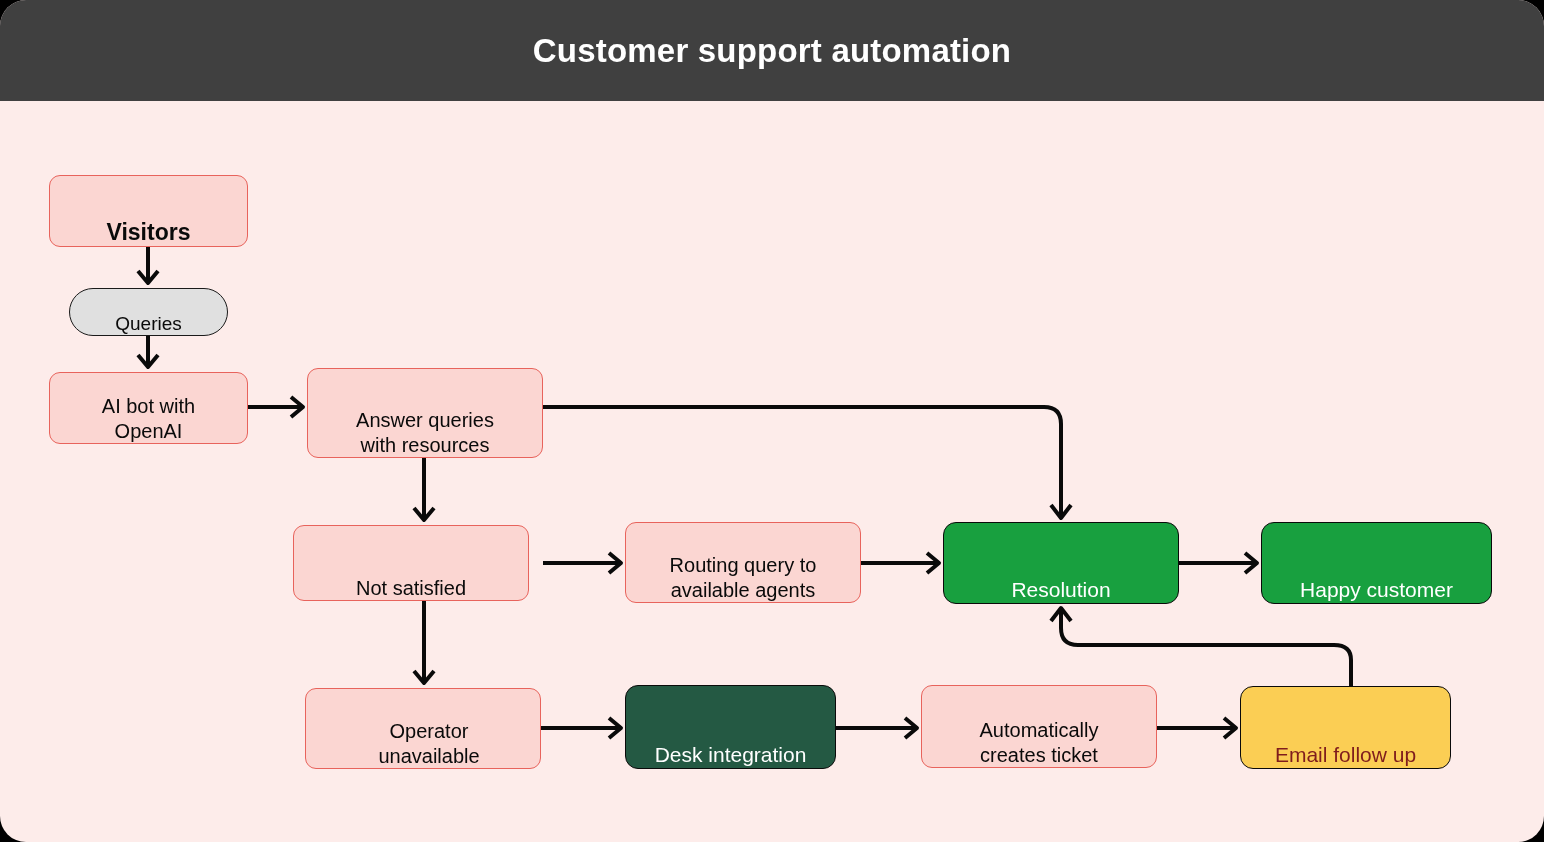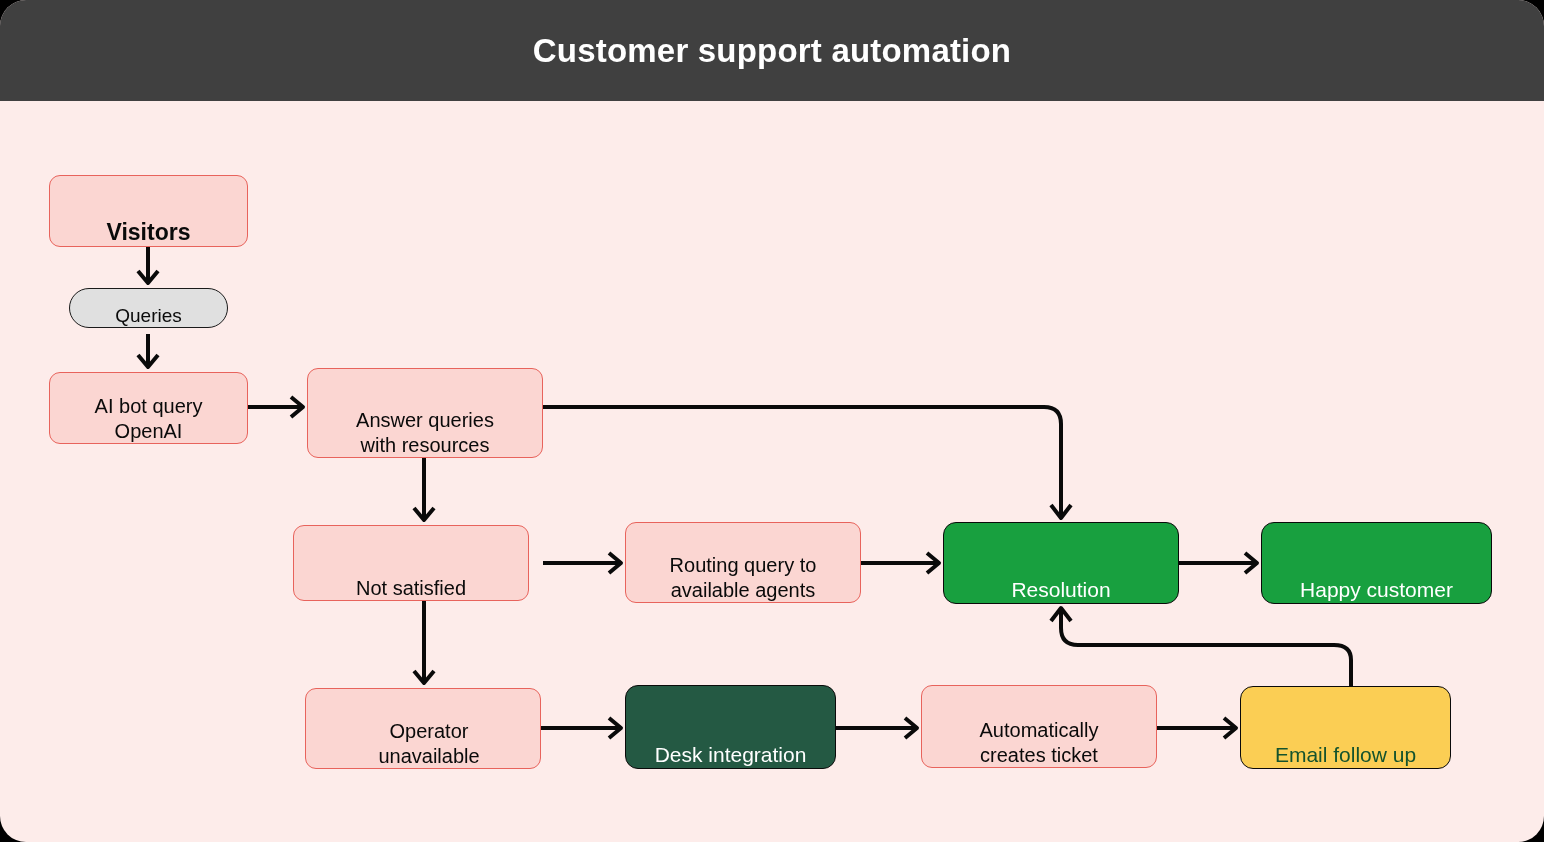--- a/index.html
+++ b/index.html
@@ -91,21 +91,21 @@
     background: #245943;
     border: 1.8px solid #0A0A0A;
     border-radius: 13px;
     color: #FFFFFF;
     font-size: 21px;
   }
   .node.amber {
     background: #FBCE54;
     border: 1.8px solid #0A0A0A;
     border-radius: 13px;
-    color: #14532d;
+    color: #7f1d1d;
     font-size: 21px;
   }
 </style>
 </head>
 <body>
 
 <div id="page">
 
   <div id="header">
     <div id="header-title">Customer support automation</div>
@@ -151,22 +151,22 @@
 
         <path d="M1157,627 L1233,627"></path>
         <polyline points="1224,617 1236,627 1224,637" stroke-width="4"></polyline>
 
         <path d="M1351,585 L1351,559 Q1351,544 1334,544 L1078,544 Q1061,544 1061,527 L1061,510"></path>
         <polyline points="1051,520 1061,507 1071,520" stroke-width="4"></polyline>
       </g>
     </svg>
 
     <div class="node pink-bold" style="left:49px;  top:74px;  width:199px; height:72px;"><span>Visitors</span></div>
-    <div class="node grey" style="left:69px;  top:187px; width:159px; height:40px;"><span>Queries</span></div>
-    <div class="node pink" style="left:49px;  top:271px; width:199px; height:72px;"><span>AI bot query
+    <div class="node grey" style="left:69px;  top:187px; width:159px; height:48px;"><span>Queries</span></div>
+    <div class="node pink" style="left:49px;  top:271px; width:199px; height:72px;"><span>AI bot with
 OpenAI</span></div>
     <div class="node pink" style="left:307px; top:267px; width:236px; height:90px;"><span>Answer queries
 with resources</span></div>
     <div class="node pink" style="left:293px; top:424px; width:236px; height:76px;"><span>Not satisfied</span></div>
     <div class="node pink" style="left:625px; top:421px; width:236px; height:81px;"><span>Routing query to
 available agents</span></div>
     <div class="node green" style="left:943px; top:421px; width:236px; height:82px;"><span>Resolution</span></div>
     <div class="node green" style="left:1261px;top:421px; width:231px; height:82px;"><span>Happy customer</span></div>
     <div class="node pink" style="left:305px; top:587px; width:236px; height:81px;padding-left:12px;"><span>Operator
 unavailable</span></div>

